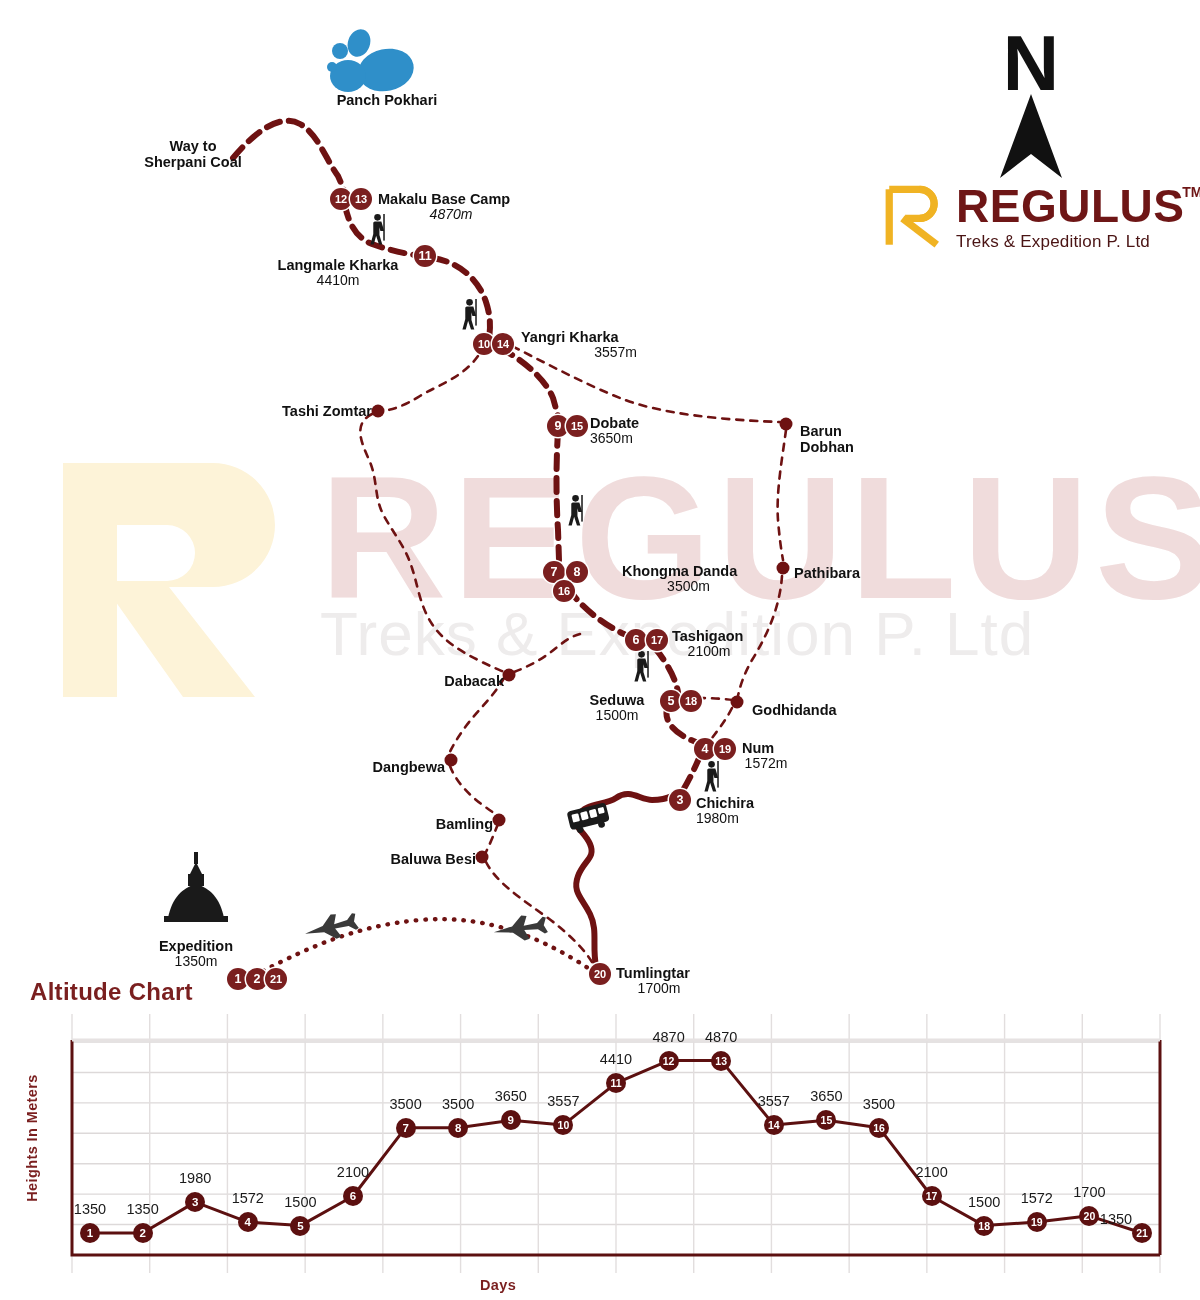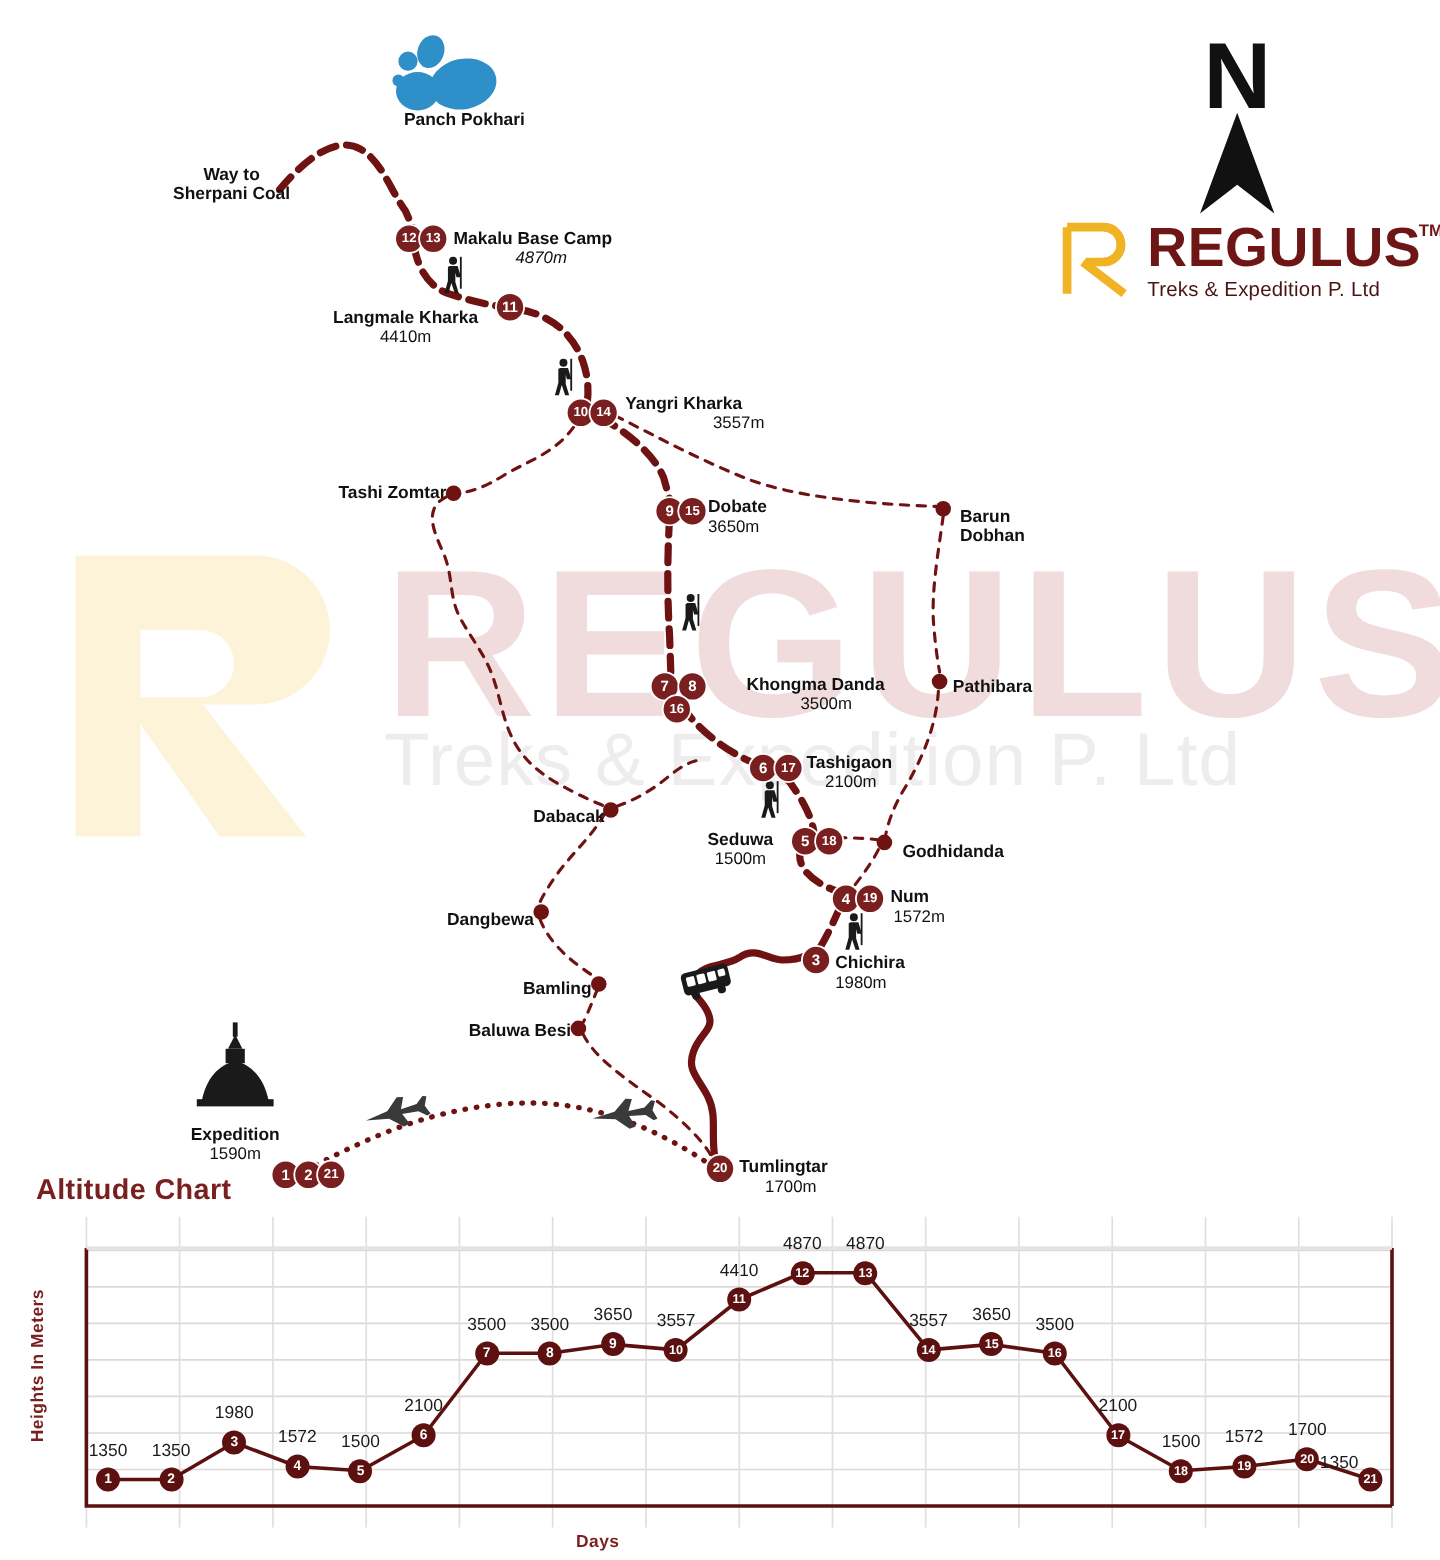--- a/index.html
+++ b/index.html
@@ -431,21 +431,21 @@
   <div class="lbl rt" style="left:343px; top:816px; width:150px;">
     <span>Bamling</span>
   </div>
 
   <div class="lbl rt" style="left:326px; top:851px; width:150px;">
     <span>Baluwa Besi</span>
   </div>
 
   <div class="lbl ctr" style="left:126px; top:938px; width:140px;">
     <span>Expedition</span>
-    <span class="alt">1590m</span>
+    <span class="alt">1350m</span>
   </div>
 
   <div class="lbl" style="left:616px; top:965px;">
     <span>Tumlingtar</span>
     <span class="alt" style="text-align:center; width:86px;">1700m</span>
   </div>
 
   <div class="badge sm" style="left:330px; top:188px;">12</div>
   <div class="badge sm" style="left:350px; top:188px;">13</div>
 

